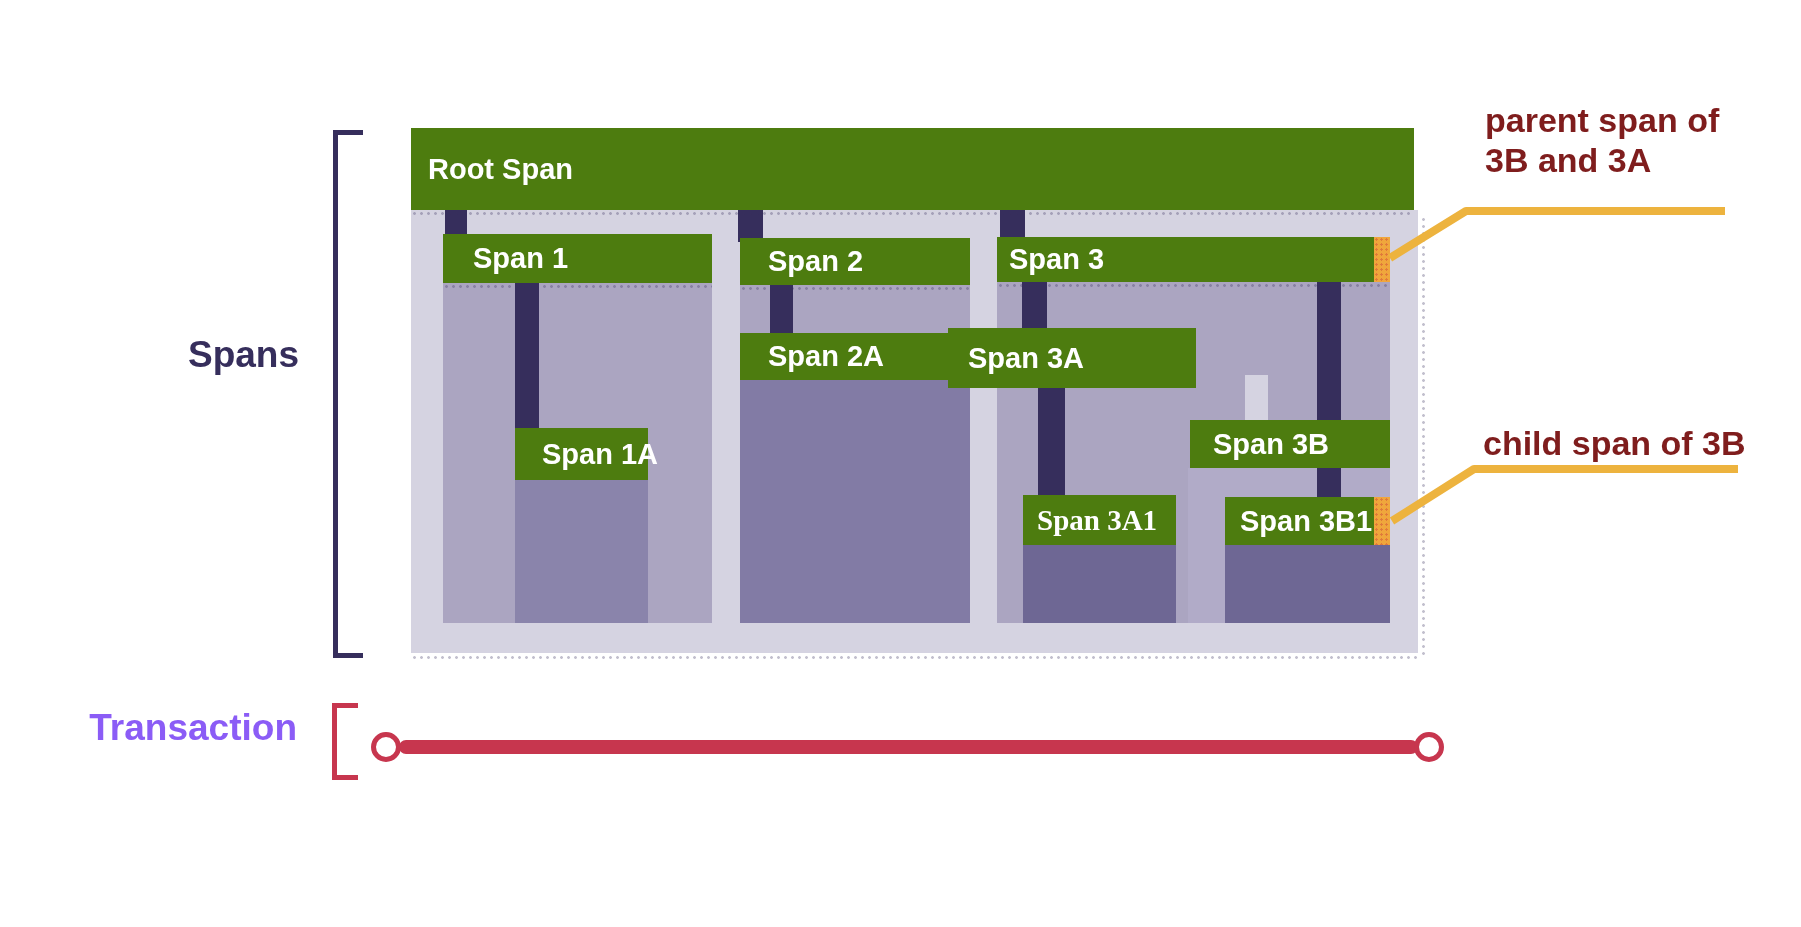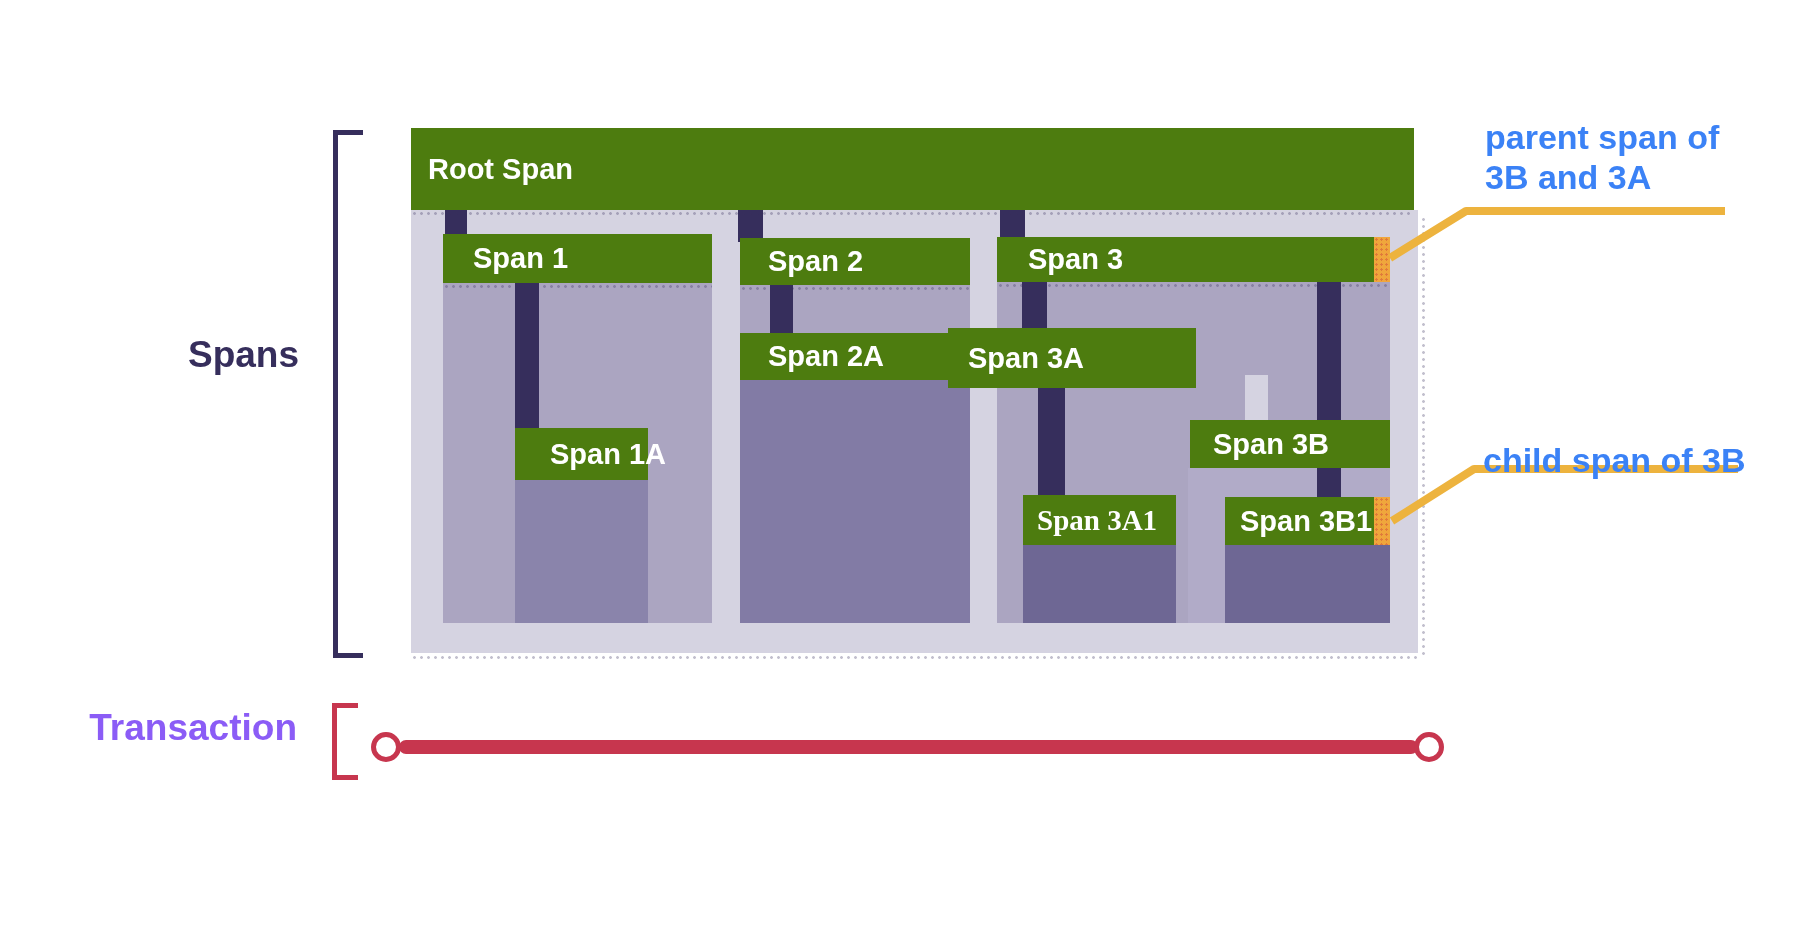--- a/index.html
+++ b/index.html
@@ -32,21 +32,21 @@
   .bracket{position:absolute;border-style:solid;border-right:none;background:transparent;}
   .bracket-navy{border-color:#362E5C;border-width:5px 0 5px 5px;}
   .bracket-red{border-color:#C7364E;border-width:5px 0 5px 5px;}
   
   .t-line{position:absolute;background:#C7364E;border-radius:7px;}
   .t-circle{
     position:absolute;width:20px;height:20px;border-radius:50%;
     background:#ffffff;border:5px solid #C7364E;
   }
   
-  .annotation{position:absolute;color:#3b82f6;font-weight:bold;font-size:34px;line-height:40px;white-space:nowrap;margin-top:17px;}
+  .annotation{position:absolute;color:#7f1d1d;font-weight:bold;font-size:34px;line-height:40px;white-space:nowrap;}
   svg.overlay{position:absolute;left:0;top:0;pointer-events:none;}
 </style>
 </head>
 <body>
 
 <div class="canvas">
 
   <div class="side-label spans-color" style="left:99px;top:334px;width:200px;">Spans</div>
   <div class="bracket bracket-navy" style="left:333px;top:130px;width:25px;height:518px;"></div>
 
@@ -89,27 +89,27 @@
   <div class="bar" style="left:443px;top:234px;width:269px;height:49px;padding-left:30px;box-sizing:border-box;">
     <span>Span 1</span>
   </div>
   <div class="abs halftone" style="left:443px;top:283px;width:269px;height:8px;"></div>
 
   <div class="bar" style="left:740px;top:238px;width:230px;height:47px;padding-left:28px;box-sizing:border-box;">
     <span>Span 2</span>
   </div>
   <div class="abs halftone" style="left:740px;top:285px;width:230px;height:8px;"></div>
 
-  <div class="bar" style="left:997px;top:237px;width:393px;height:45px;padding-left:31px;box-sizing:border-box;">
+  <div class="bar" style="left:997px;top:237px;width:393px;height:45px;padding-left:12px;box-sizing:border-box;">
     <span>Span 3</span>
   </div>
   <div class="abs halftone" style="left:997px;top:282px;width:393px;height:8px;"></div>
   <div class="marker" style="left:1374px;top:237px;width:16px;height:45px;"></div>
 
-  <div class="bar" style="left:515px;top:428px;width:133px;height:52px;padding-left:35px;box-sizing:border-box;">
+  <div class="bar" style="left:515px;top:428px;width:133px;height:52px;padding-left:27px;box-sizing:border-box;">
     <span>Span 1A</span>
   </div>
 
   <div class="bar" style="left:740px;top:333px;width:230px;height:47px;padding-left:28px;box-sizing:border-box;">
     <span>Span 2A</span>
   </div>
 
   <div class="bar" style="left:948px;top:328px;width:248px;height:60px;padding-left:20px;box-sizing:border-box;">
     <span>Span 3A</span>
   </div>

